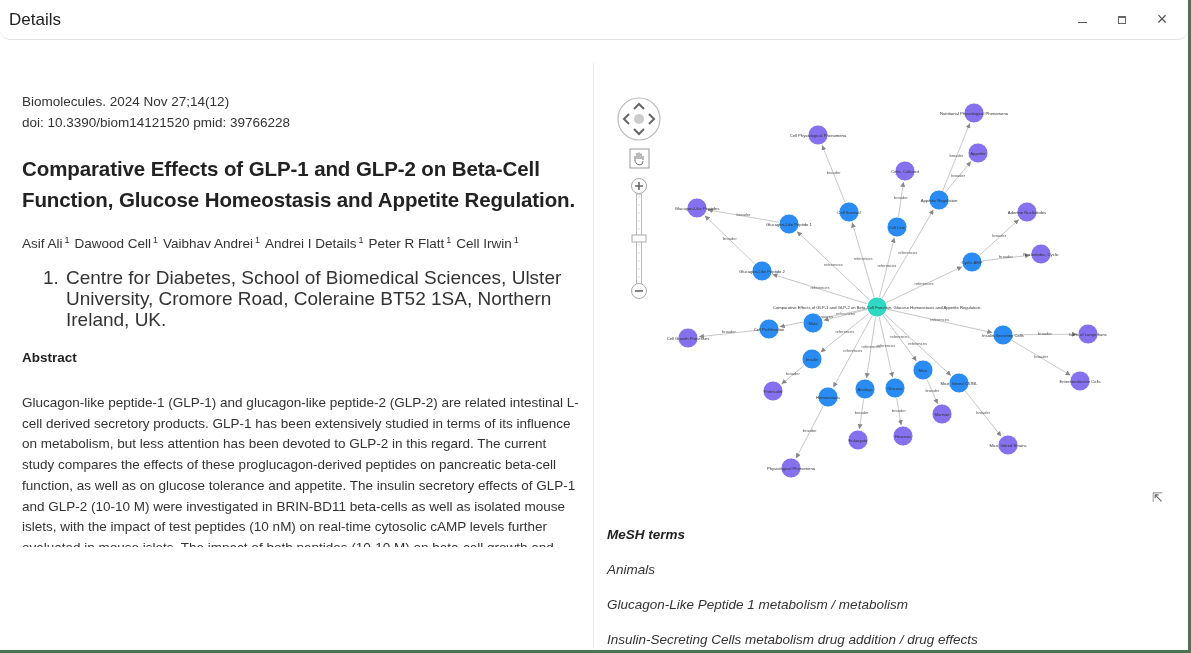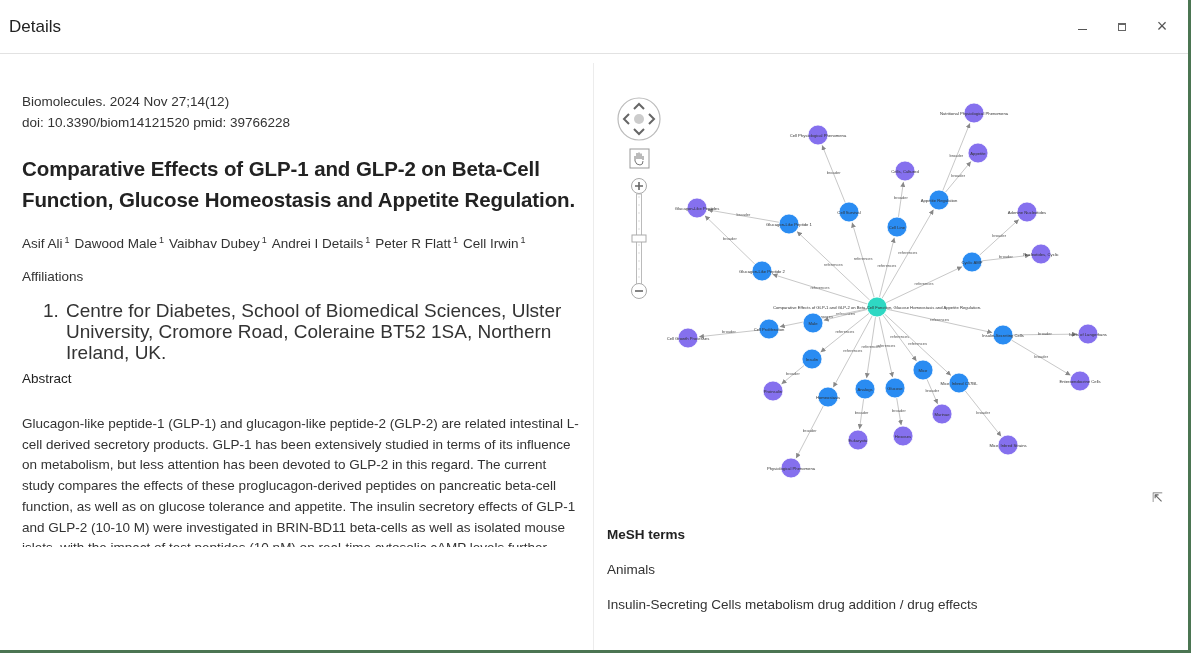--- a/index.html
+++ b/index.html
@@ -1,39 +1,39 @@
 <!DOCTYPE html>
 <html><head>
 <meta charset="utf-8">
 <style>
   * { box-sizing: border-box; margin: 0; padding: 0; }
   html, body { width: 1191px; height: 653px; overflow: hidden; background: #4b7552; }
   body { font-family: "Liberation Sans", sans-serif; color: #222; position: relative; }
   .window { position: absolute; left: 0; top: 0; width: 1188px; height: 650px; background: #fff; overflow: hidden; }
-  .titlebar { height: 54px; border-bottom: 1px solid #e2e2e2; display: flex; align-items: center; padding-left: 9px; }
+  .titlebar { height: 40px; border-bottom: 1px solid #e2e2e2; display: flex; align-items: center; padding-left: 9px; border-radius: 10px; }
   .titlebar .title { font-size: 17px; color: #222; flex: 1; }
   .winbtn { width: 40px; height: 40px; display: flex; align-items: center; justify-content: center; color: #555; font-size: 13px; cursor: pointer; }
   .winbtns { display: flex; margin-right: 6px; }
   .min-line { width: 9px; height: 1px; background: #555; margin-top: 6px; }
   .max-box { width: 8px; height: 8px; border: 1px solid #666; border-top-width: 2px; }
   .left { position: absolute; left: 0; top: 49px; width: 593px; height: 498px; padding: 0 16px 0 22px; overflow: hidden; }
   .divider { position: absolute; left: 593px; top: 63px; width: 1px; height: 590px; background: #ececec; }
   .right { position: absolute; left: 594px; top: 49px; width: 594px; height: 601px; overflow: hidden; }
   .meta { margin-top: 42px; font-size: 13.5px; line-height: 21px; color: #333; }
   .paper-title { margin-top: 20px; font-size: 20.5px; font-weight: bold; line-height: 31px; color: #222; letter-spacing: -0.1px; }
   .authors { margin-top: 20px; font-size: 13.5px; color: #333; }
   .authors sup { font-size: 9px; vertical-align: 5px; margin: 0 5px 0 2px; }
   .aff-label { margin-top: 18px; font-size: 13.5px; color: #333; }
   .aff-list { margin-top: 16px; padding-left: 42px; font-size: 19px; line-height: 21px; color: #333; }
   .aff-list li { padding-left: 2px; }
-  .abstract-h { margin-top: 8px; font-size: 13.5px; font-weight: normal; color: #222; }
+  .abstract-h { margin-top: 20px; font-size: 13.5px; font-weight: bold; color: #222; }
   .abstract { margin-top: 28px; font-size: 13.5px; line-height: 20.7px; color: #333; width: 560px; }
   .graph { position: absolute; left: 0; top: 0; width: 594px; height: 440px; }
   .expand-icon { position: absolute; left: 558px; top: 441px; font-size: 13px; color: #666; cursor: pointer; }
-  .mesh { position: absolute; left: 13px; top: 478px; }
+  .mesh { position: absolute; left: 13px; top: 478px; font-style: italic; }
   .mesh-h { font-size: 13.5px; font-weight: bold; color: #222; }
   .mesh-item { font-size: 13.5px; color: #333; margin-top: 20px; }
   .mesh-item:first-of-type { margin-top: 22px; }
   svg text { font-family: "Liberation Sans", sans-serif; }
 </style>
 </head>
 <body>
 
 <div class="window">
   <div class="titlebar">
@@ -50,22 +50,21 @@
         </div>
     </div>
   </div>
 
   <div class="left">
     <div class="meta">
       <div>Biomolecules. 2024 Nov 27;14(12)</div>
       <div>doi: 10.3390/biom14121520 pmid: 39766228</div>
     </div>
     <h1 class="paper-title">Comparative Effects of GLP-1 and GLP-2 on Beta-Cell Function, Glucose Homeostasis and Appetite Regulation.</h1>
-    <div class="authors" id="authors"><span>Asif Ali</span><sup>1</sup><span>Dawood Male</span><sup>1</sup><span>Vaibhav Dubey</span><sup>1</sup><span>Andrei I Details</span><sup>1</sup><span>Peter R Flatt</span><sup>1</sup><span>Cell Irwin</span><sup>1</sup></div>
-    <div class="aff-label">Affiliations</div>
+    <div class="authors" id="authors"><span>Asif Ali</span><sup>1</sup><span>Dawood Cell</span><sup>1</sup><span>Vaibhav Andrei</span><sup>1</sup><span>Andrei I Details</span><sup>1</sup><span>Peter R Flatt</span><sup>1</sup><span>Cell Irwin</span><sup>1</sup></div>
     <ol class="aff-list">
       <li>Centre for Diabetes, School of Biomedical Sciences, Ulster University, Cromore Road, Coleraine BT52 1SA, Northern Ireland, UK.</li>
     </ol>
     <div class="abstract-h">Abstract</div>
     <p class="abstract">Glucagon-like peptide-1 (GLP-1) and glucagon-like peptide-2 (GLP-2) are related intestinal L-cell derived secretory products. GLP-1 has been extensively studied in terms of its influence on metabolism, but less attention has been devoted to GLP-2 in this regard. The current study compares the effects of these proglucagon-derived peptides on pancreatic beta-cell function, as well as on glucose tolerance and appetite. The insulin secretory effects of GLP-1 and GLP-2 (10-10 M) were investigated in BRIN-BD11 beta-cells as well as isolated mouse islets, with the impact of test peptides (10 nM) on real-time cytosolic cAMP levels further evaluated in mouse islets. The impact of both peptides (10-10 M) on beta-cell growth and survival was also studied in BRIN BD11 cells. Acute in vivo (peptides administered at 25 nmol/kg) glucose homeostatic and appetite suppressive actions were then examined in healthy mice. GLP-1, but not GLP-2, concentration dependently augmented insulin secretion from BRIN-BD11 cells, with similar observations made in isolated murine islets. In addition,</p>
   </div>
 
   <div class="divider"></div>
 
   <div class="right">
@@ -295,16 +294,17 @@
       </g>
       <g>
         <circle cx="45" cy="242" r="7.5" fill="#fff" stroke="#aaa" stroke-width="1"></circle>
         <path d="M41,242 L49,242" stroke="#666" stroke-width="1.6"></path>
       </g>
     </svg>
     <div class="expand-icon">⇱</div>
     <div class="mesh">
       <div class="mesh-h">MeSH terms</div>
       <div class="mesh-item">Animals</div>
+      <div class="mesh-item">Glucagon-Like Peptide 1 metabolism / metabolism</div>
       <div class="mesh-item">Insulin-Secreting Cells metabolism drug addition / drug effects</div>
     </div>
   </div>
 </div>
 
 </body></html>

